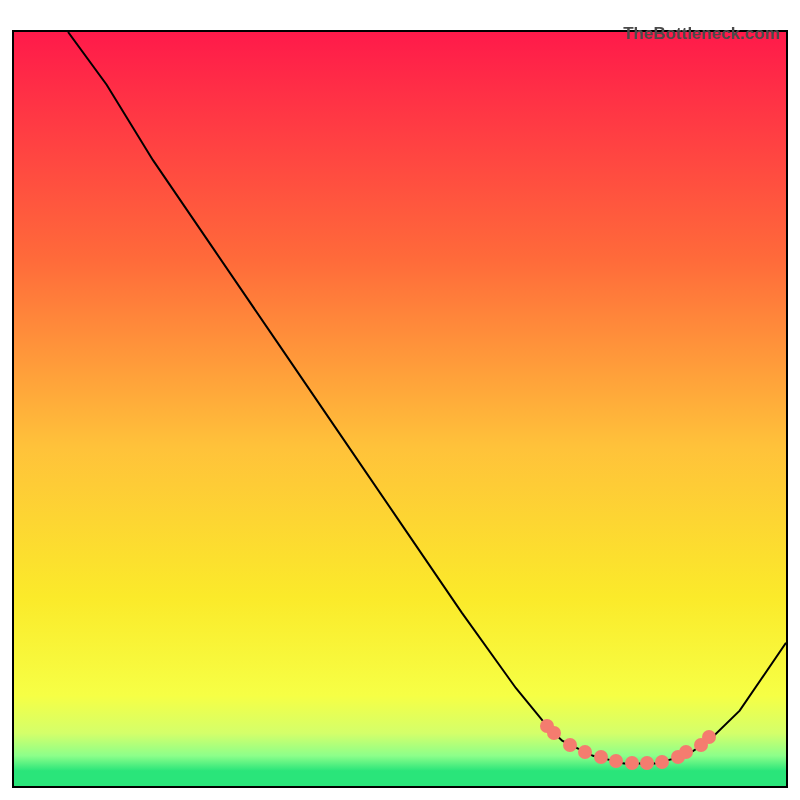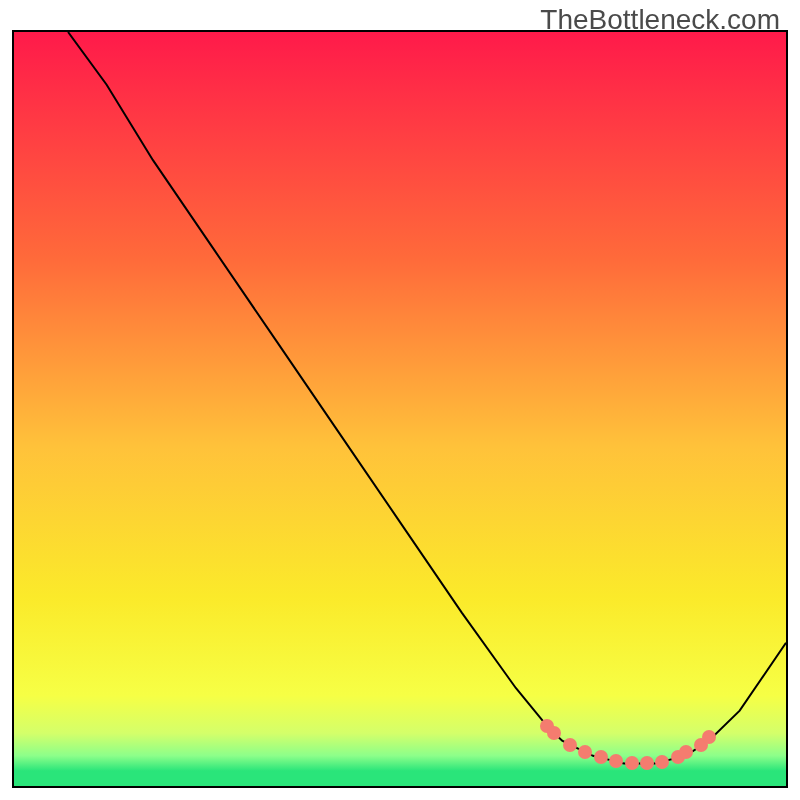--- a/index.html
+++ b/index.html
@@ -5,25 +5,25 @@
   * { margin: 0; padding: 0; box-sizing: border-box; }
   body {
     width: 800px;
     height: 800px;
     background: #ffffff;
     position: relative;
     font-family: Arial, sans-serif;
   }
   .watermark {
     position: absolute;
-    top: 4px;
+    top: 24px;
     right: 20px;
-    font-size: 28px;
+    font-size: 17px;
     color: #4a4a4a;
-    font-weight: 400;
+    font-weight: 700;
     z-index: 10;
   }
   .plot-area {
     position: absolute;
     top: 30px;
     left: 12px;
     width: 776px;
     height: 758px;
     border: 2px solid #000;
     overflow: hidden;

